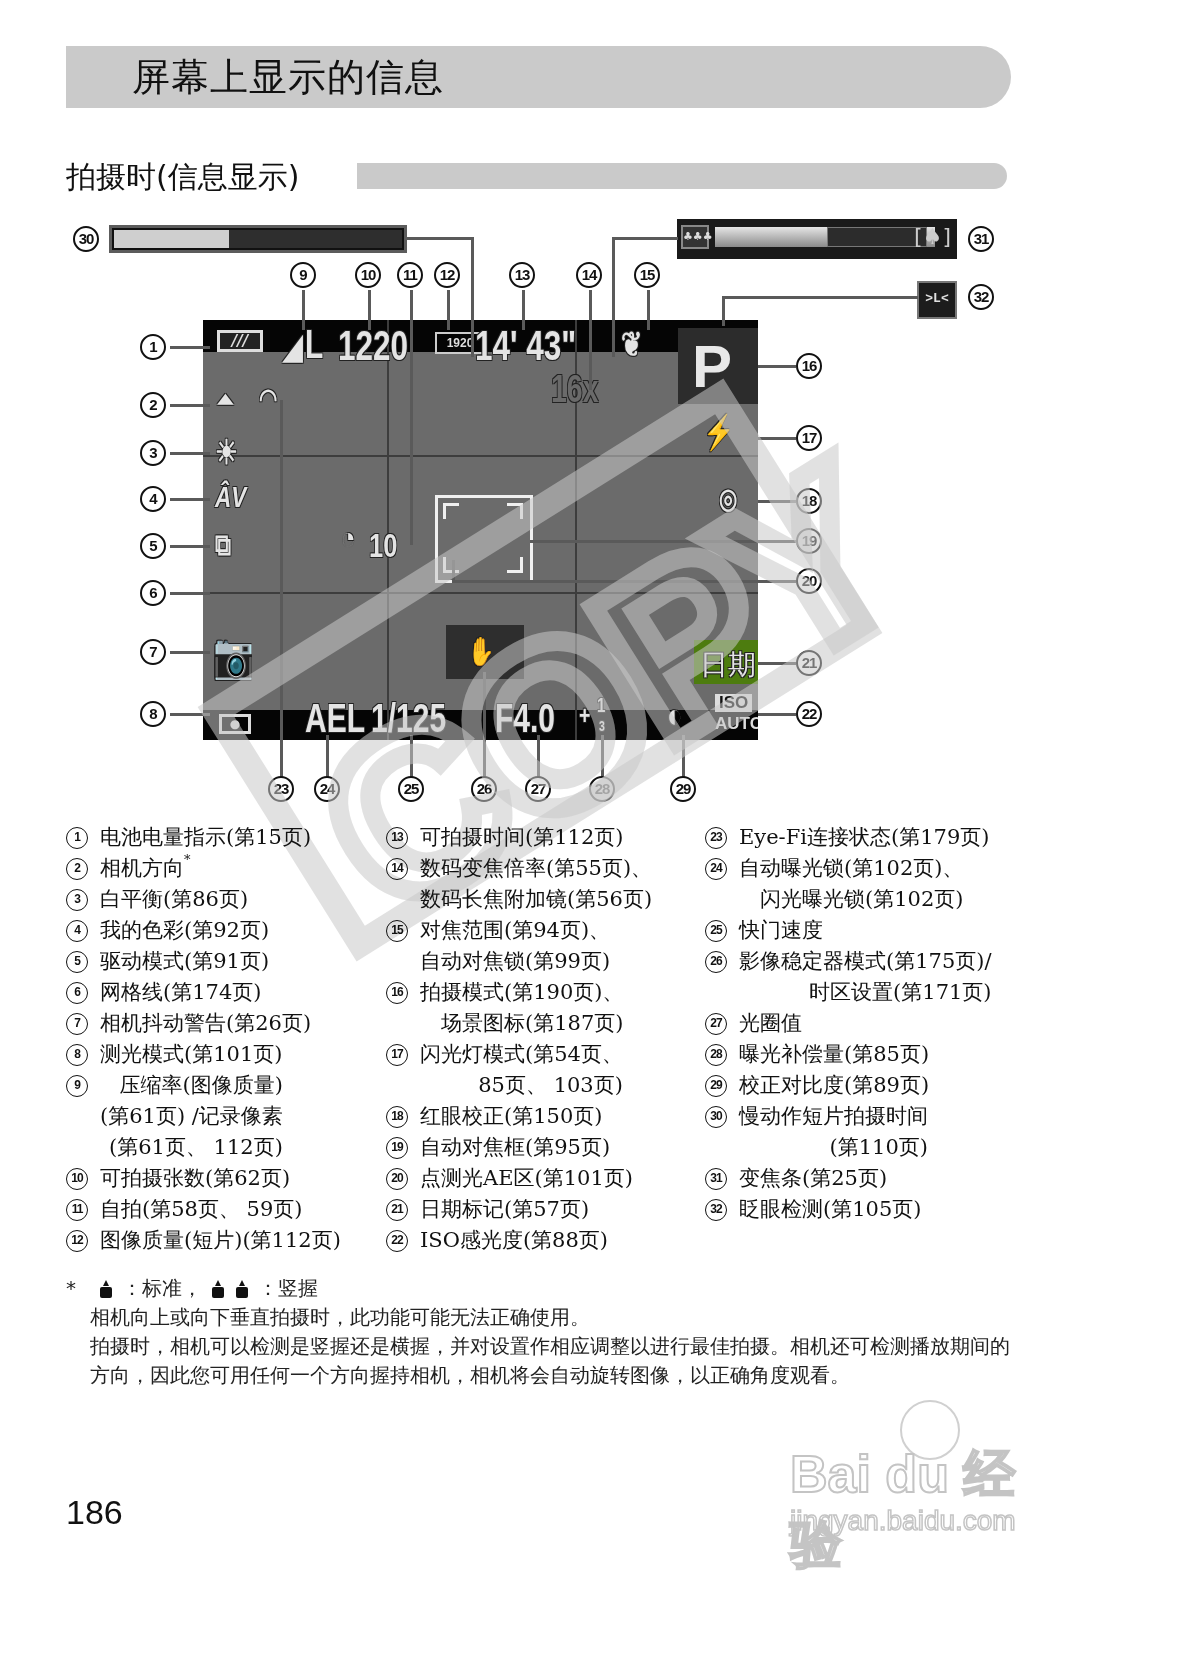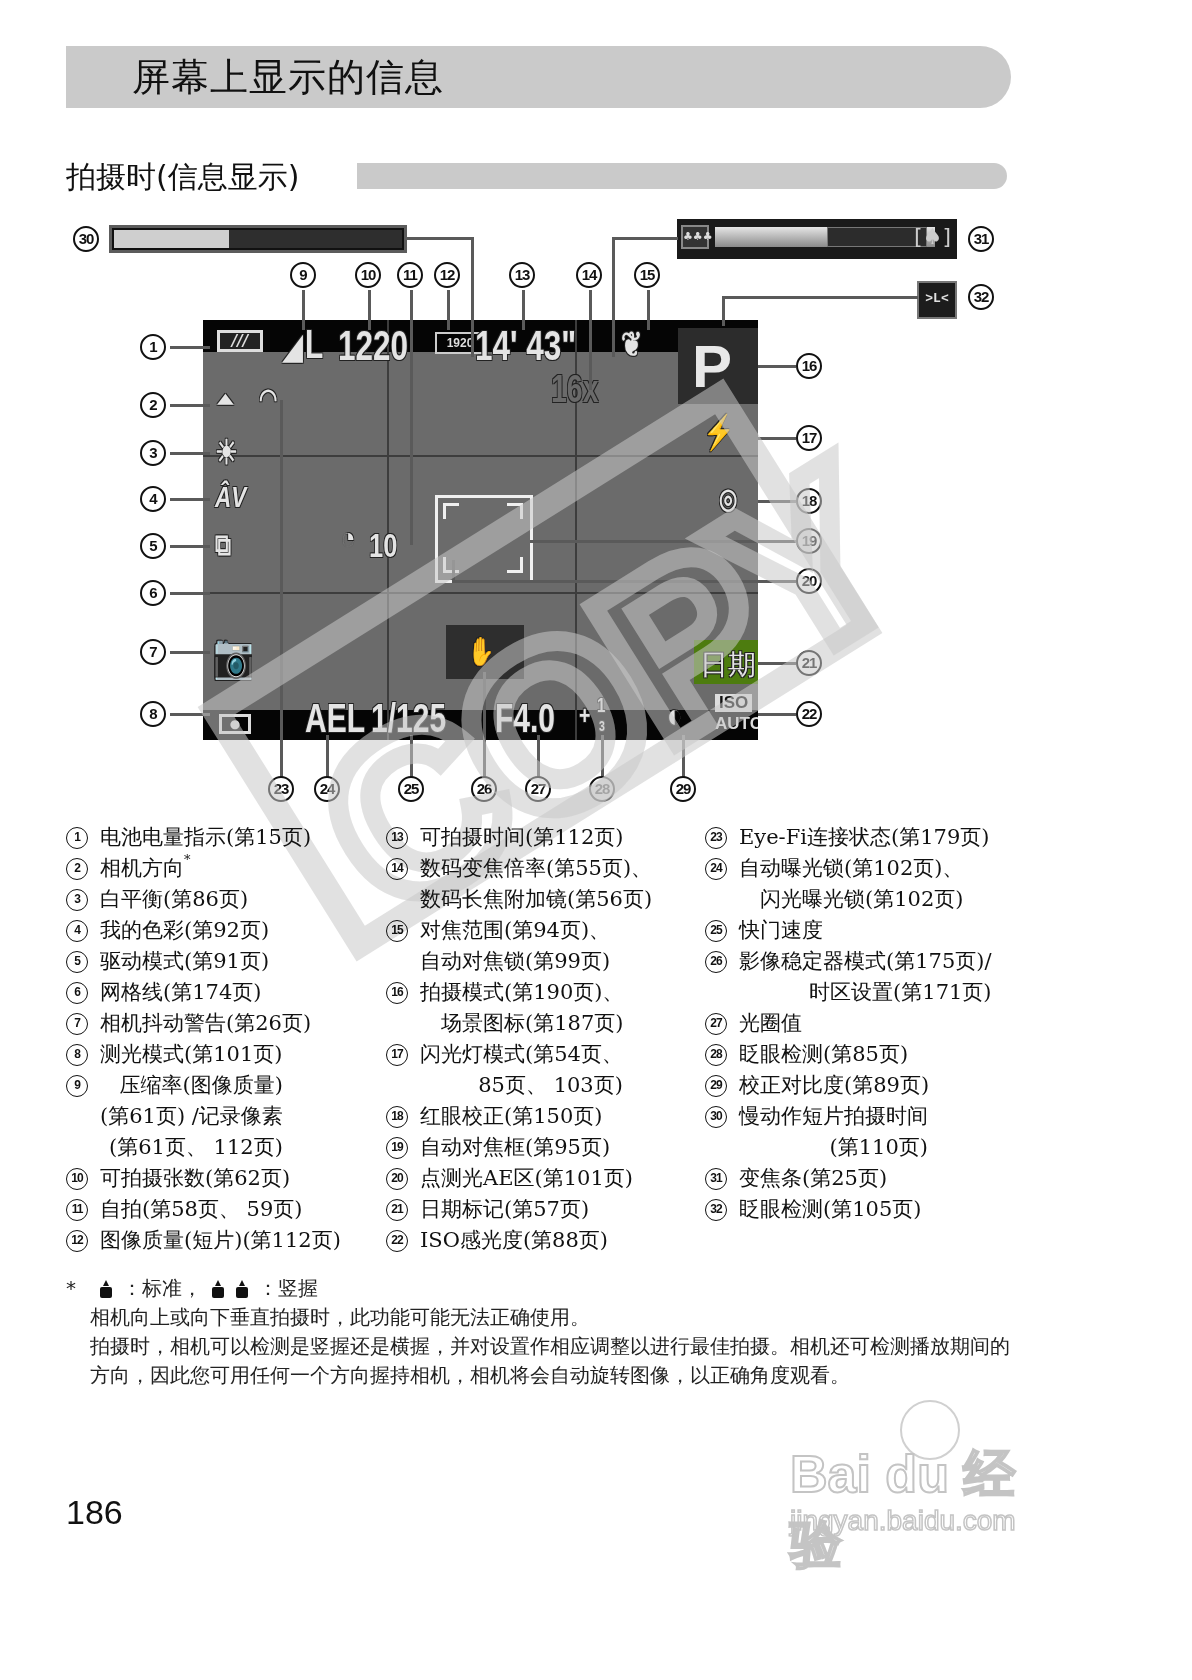--- a/index.html
+++ b/index.html
@@ -341,21 +341,21 @@
       <span class="num">26</span>
       <span class="txt">影像稳定器模式(第175页)/
 时区设置(第171页)</span>
     </div>
     <div class="legend-item">
       <span class="num">27</span>
       <span class="txt">光圈值</span>
     </div>
     <div class="legend-item">
       <span class="num">28</span>
-      <span class="txt">眨眼检测(第85页)</span>
+      <span class="txt">曝光补偿量(第85页)</span>
     </div>
     <div class="legend-item">
       <span class="num">29</span>
       <span class="txt">校正对比度(第89页)</span>
     </div>
     <div class="legend-item">
       <span class="num">30</span>
       <span class="txt">慢动作短片拍摄时间
 (第110页)</span>
     </div>

